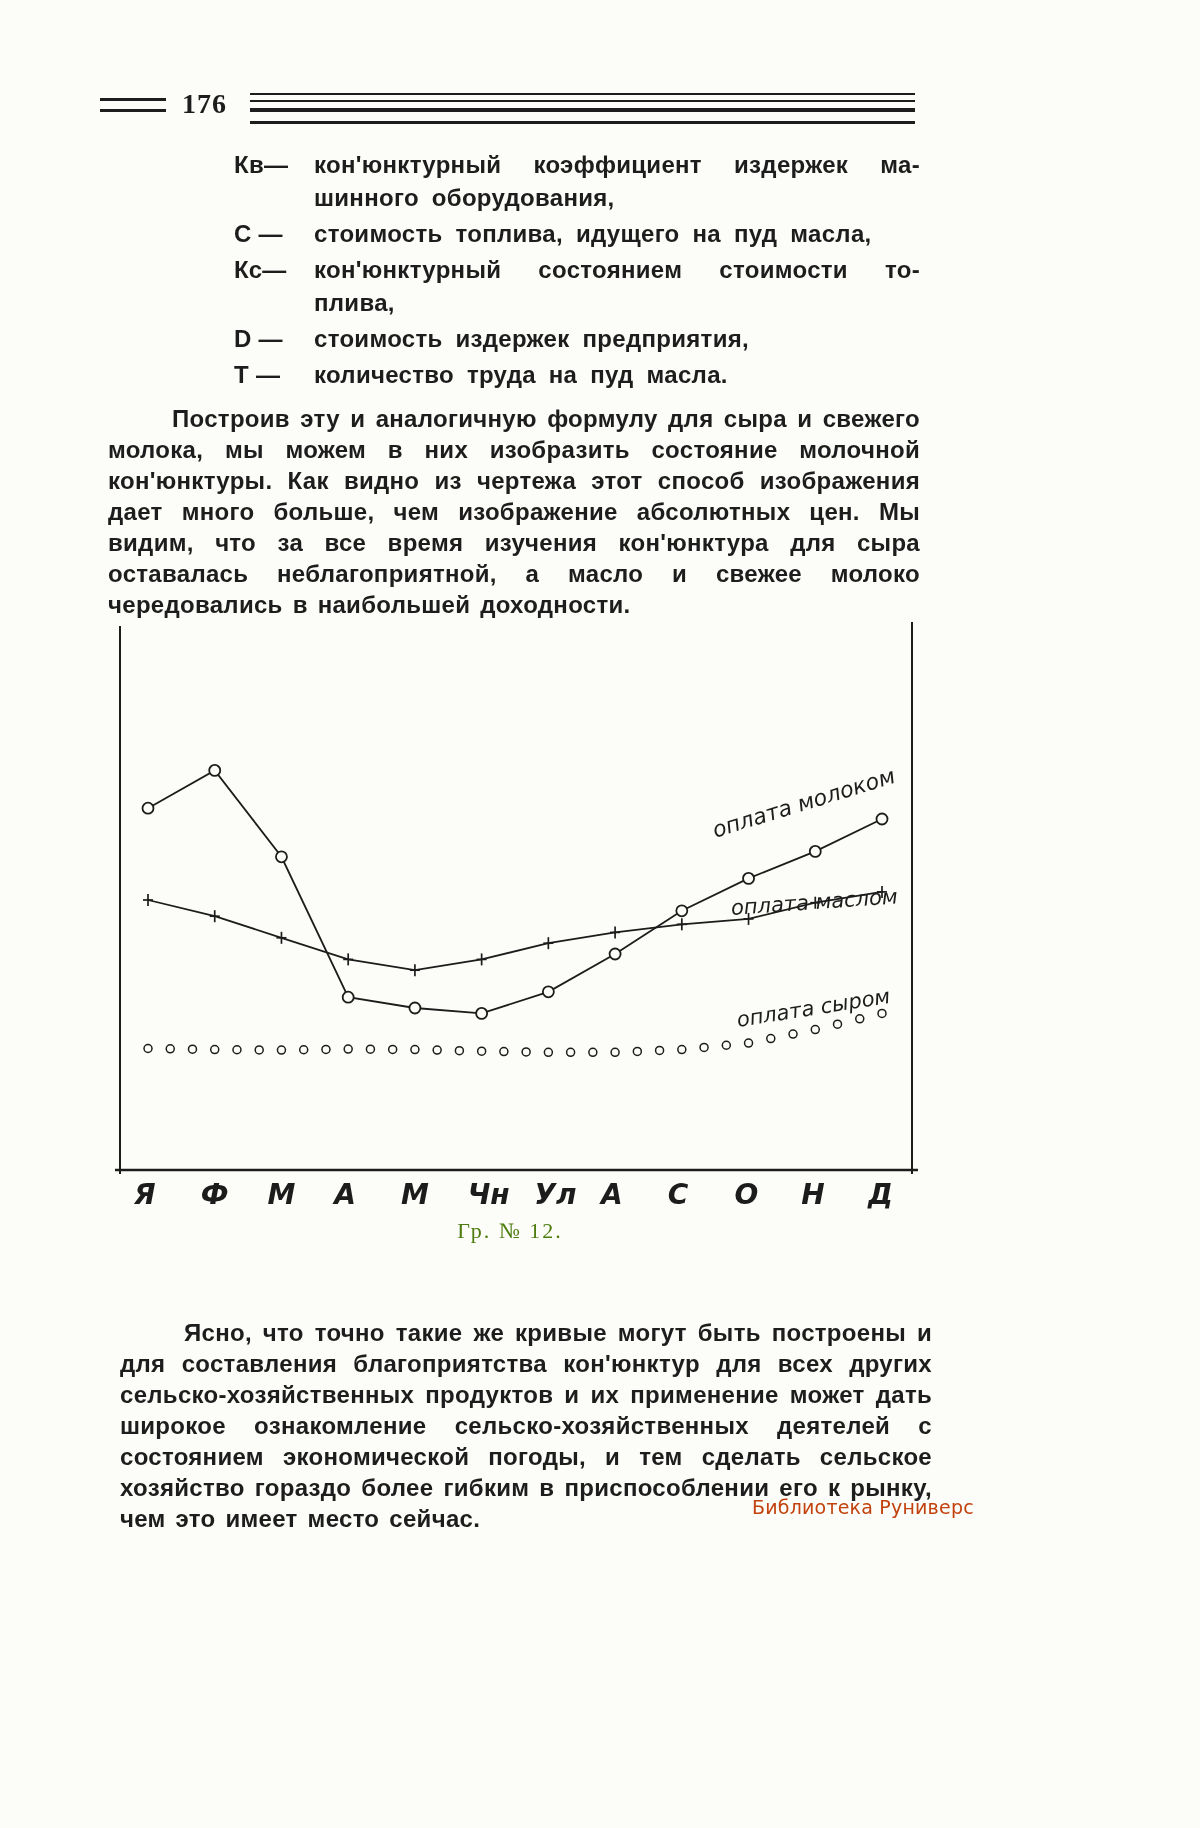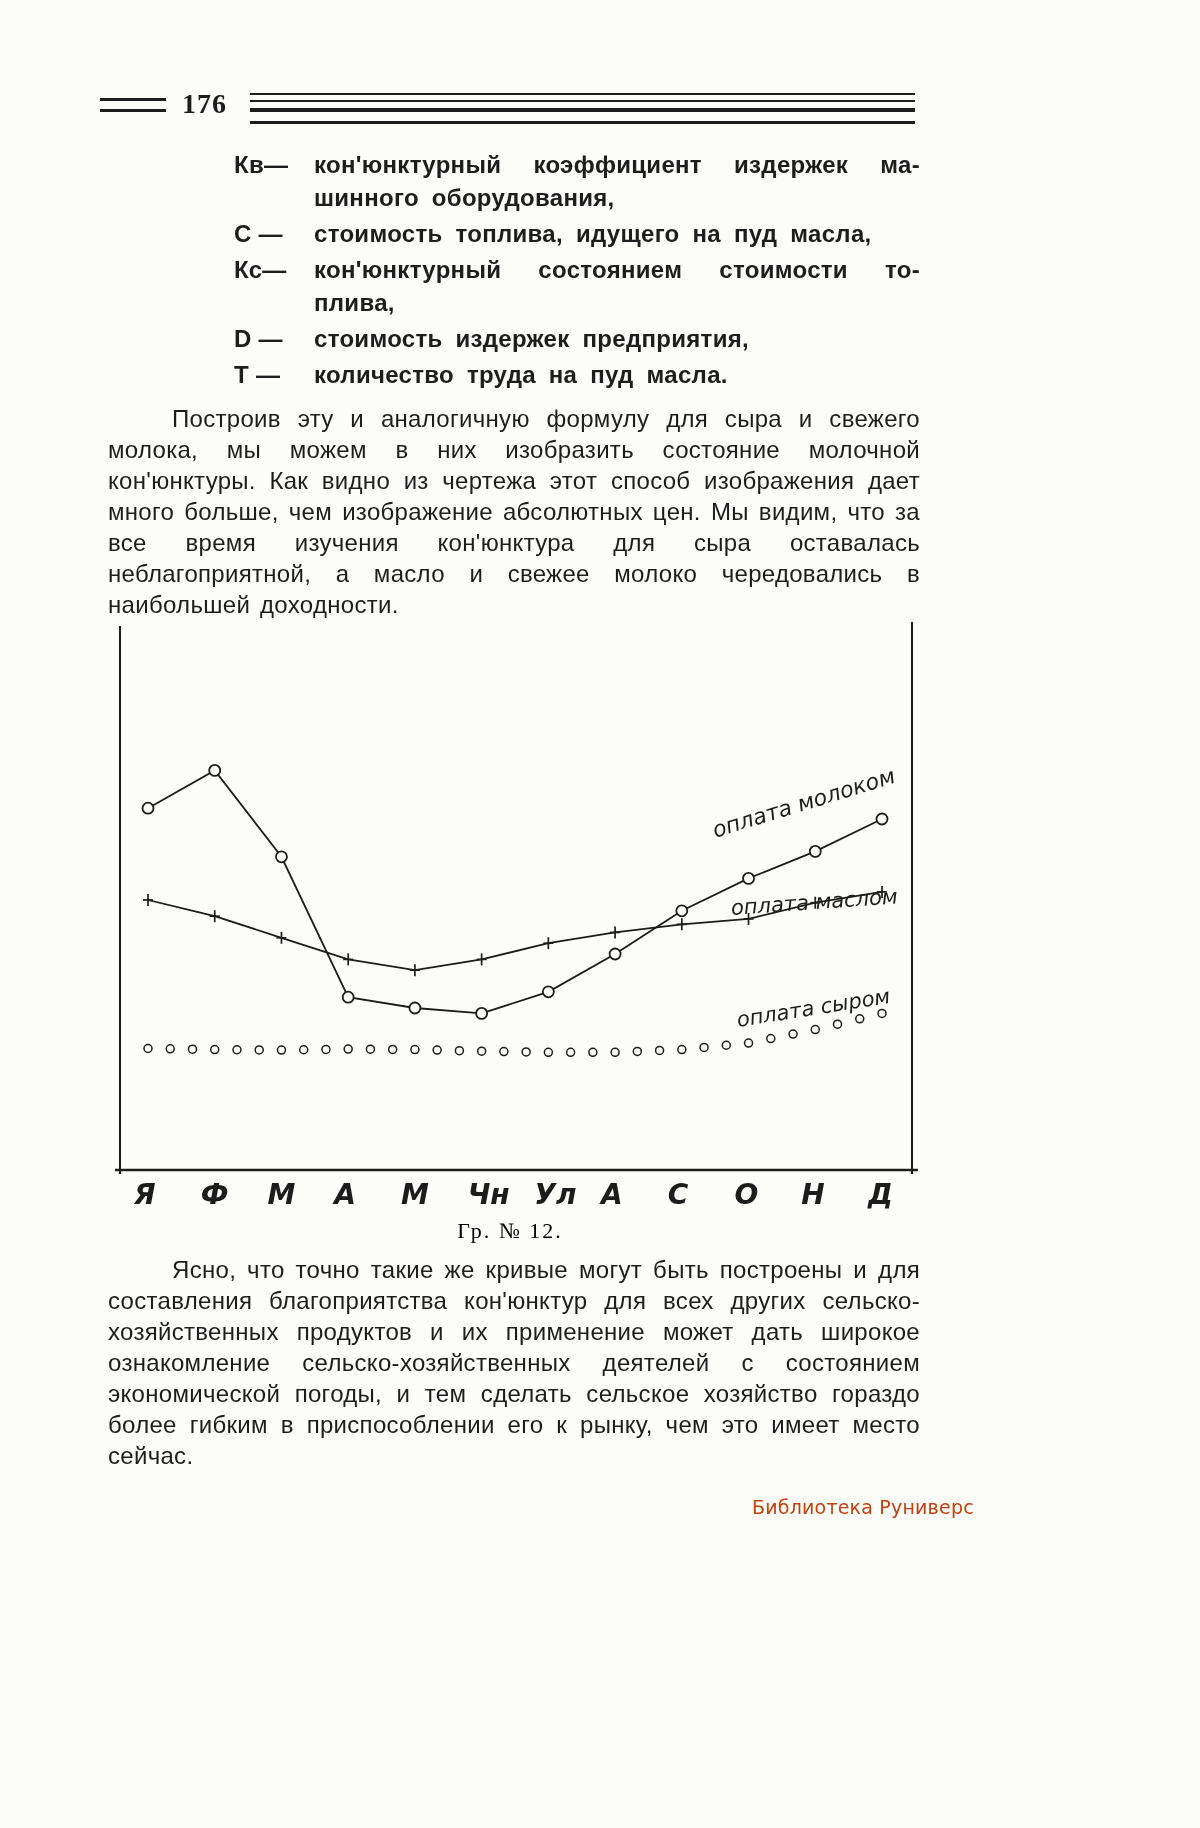--- a/index.html
+++ b/index.html
@@ -38,25 +38,25 @@
     font-size:24px;line-height:33px;font-weight:bold;letter-spacing:0.3px;
   }
   .def-row{display:flex;margin-bottom:3px;}
   .def-term{width:80px;flex:none;margin-left:12px;}
   .def-body{flex:1;word-spacing:6px;}
   .jl{text-align:justify;text-align-last:justify;}
 
   
   .para{
     position:absolute;left:108px;width:812px;
-    font-size:24px;line-height:31px;font-weight:normal;letter-spacing:0.3px;
+    font-size:24px;line-height:31px;font-weight:bold;letter-spacing:0.3px;
     text-align:justify;text-indent:64px;word-spacing:3px;
   }
   #p1{top:403px;}
-  #p2{top:1254px;}
+  #p2{top:1317px;margin-left:12px;}
 
   
   .chart{
     position:absolute;left:95px;top:622px;width:830px;height:650px;
   }
   #chart-svg{position:absolute;left:0;top:0;}
   .series-label{
     position:absolute;white-space:nowrap;
     font-family:"DejaVu Sans", sans-serif;font-style:italic;
     font-size:21px;color:#1c1c1c;transform-origin:left center;
@@ -65,21 +65,21 @@
   .lbl-butter{left:636px;top:274px;transform:rotate(-4deg);}
   .lbl-cheese{left:642px;top:386px;transform:rotate(-9deg);}
   #month-row{position:absolute;left:0;top:0;width:100%;height:100%;pointer-events:none;}
   .month-label{
     position:absolute;top:556px;
     font-family:"DejaVu Sans", sans-serif;font-style:italic;font-weight:bold;
     font-size:28px;color:#1c1c1c;
   }
   .chart-caption{
     position:absolute;left:0;top:596px;width:830px;text-align:center;
-    font-size:22px;letter-spacing:2px;color:#000000;
+    font-size:22px;letter-spacing:2px;color:#4d7c0f;
     font-family:"Liberation Serif", serif;
   }
 
   
   .watermark{
     position:absolute;left:752px;top:1496px;
     font-family:"DejaVu Sans", sans-serif;
     font-size:19px;color:#c2410c;letter-spacing:0.2px;
   }
 </style>

